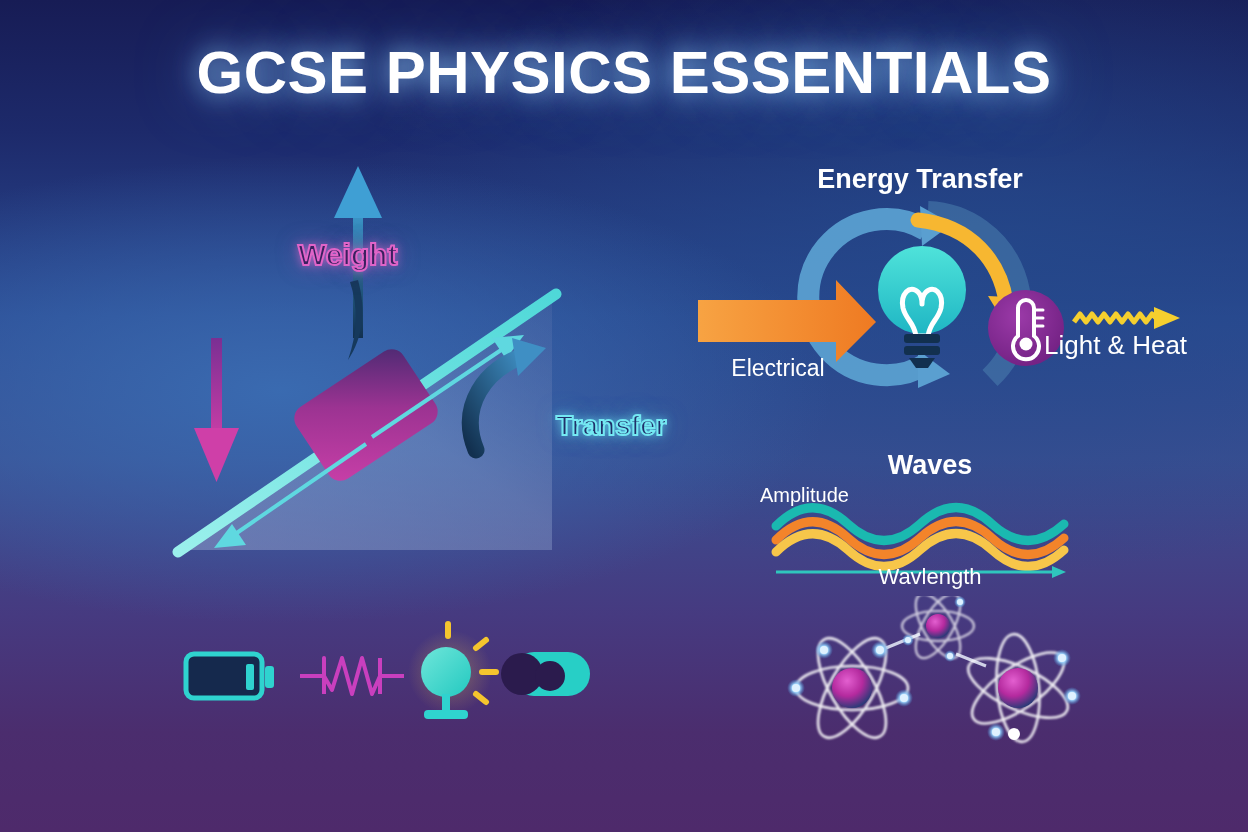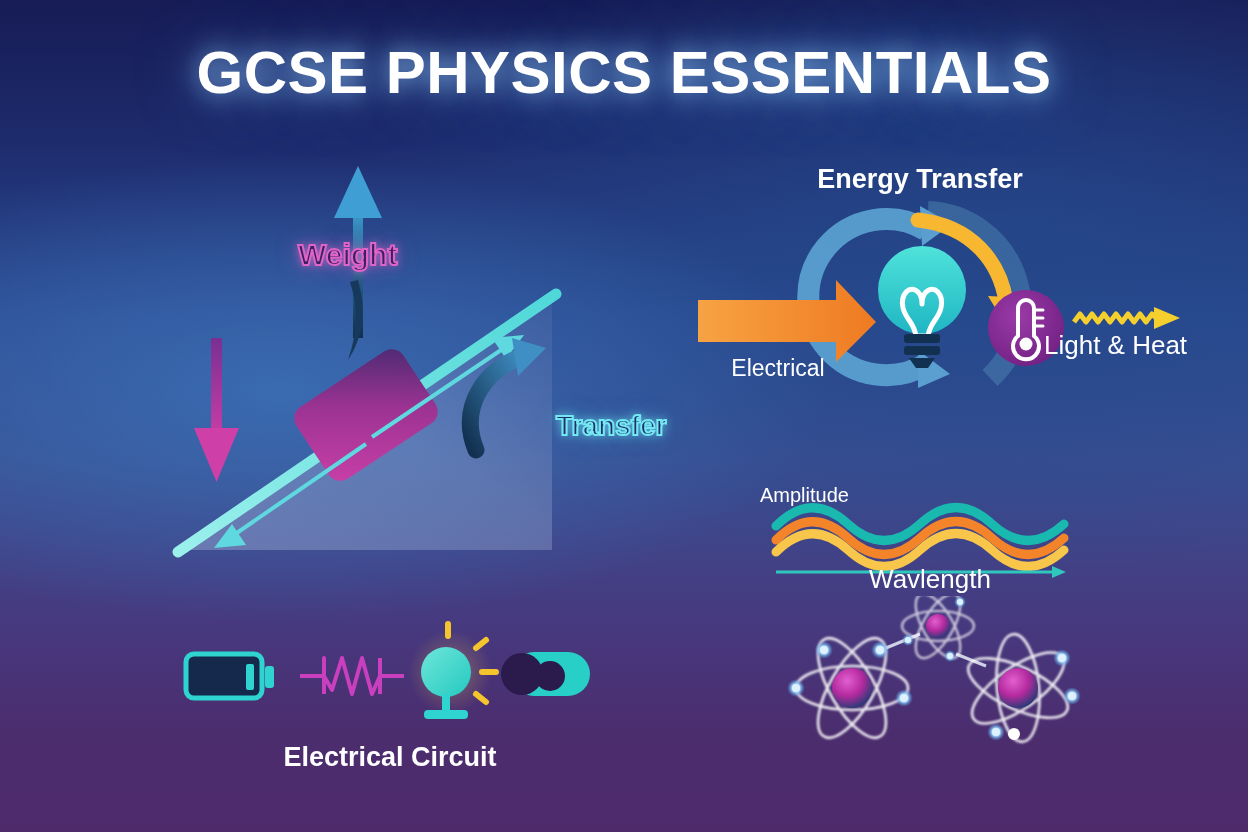--- a/index.html
+++ b/index.html
@@ -56,21 +56,21 @@
   }
 
   
   .waves{position:absolute;left:760px;top:440px;width:350px;height:160px;}
   .waves svg{position:absolute;left:0;top:0;}
   .waves-title{position:absolute;left:0;top:10px;width:340px;text-align:center;
     font-size:27px;font-weight:bold;color:#fff;}
   .amplitude-text{position:absolute;left:0;top:44px;width:340px;text-align:left;
     font-size:20px;color:#fff;}
   .wavelength-text{position:absolute;left:0;top:124px;width:340px;text-align:center;
-    font-size:26px;color:#fff;}
+    font-size:22px;color:#fff;}
 
   
   .atoms{position:absolute;left:760px;top:596px;width:350px;height:200px;}
   .atoms svg{position:absolute;left:0;top:0;}
   .atoms-title{position:absolute;left:0;top:140px;width:350px;text-align:center;
     font-size:27px;font-weight:bold;color:#fff;
     text-shadow:0 0 16px rgba(180,200,255,0.35);}
 
   
   .circuit{position:absolute;left:160px;top:620px;width:460px;height:170px;}
@@ -234,20 +234,21 @@
         <path d="M16 100 C40 76, 64 76, 88 98 C112 120, 136 120, 160 98
                  C184 76, 208 76, 232 98 C256 120, 280 120, 304 98" stroke="#f3842a"></path>
         <path d="M16 112 C40 88, 64 88, 88 110 C112 132, 136 132, 160 110
                  C184 88, 208 88, 232 110 C256 132, 280 132, 304 110" stroke="#f7c64a"></path>
       </g>
       <g>
         <line x1="16" y1="132" x2="296" y2="132" stroke="#2fc6bd" stroke-width="3"></line>
         <path d="M306 132 L292 126 L292 138 Z" fill="#2fc6bd"></path>
       </g>
     </svg>
+    <div class="waves-title">Waves</div>
     <div class="amplitude-text">Amplitude</div>
     <div class="wavelength-text">Wavlength</div>
   </div>
 
   <div class="atoms">
     <svg width="350" height="200" viewBox="0 0 350 200">
       <defs>
         <radialGradient id="nucleus" cx="38%" cy="32%" r="70%">
           <stop offset="0%" stop-color="#e35fd0"></stop>
           <stop offset="55%" stop-color="#b42a9e"></stop>
@@ -357,16 +358,15 @@
           <line x1="316" y1="74" x2="326" y2="82"></line>
         </g>
       </g>
 
       <g>
         <rect x="352" y="32" width="78" height="44" rx="22" fill="#27cfc6"></rect>
         <circle cx="362" cy="54" r="21" fill="#2b1b4d"></circle>
         <circle cx="390" cy="56" r="15" fill="#2b1b4d"></circle>
       </g>
     </svg>
-    <div class="circuit-title">Electrical Circuit</div>
   </div>
 
 </div>
 
 </body></html>

